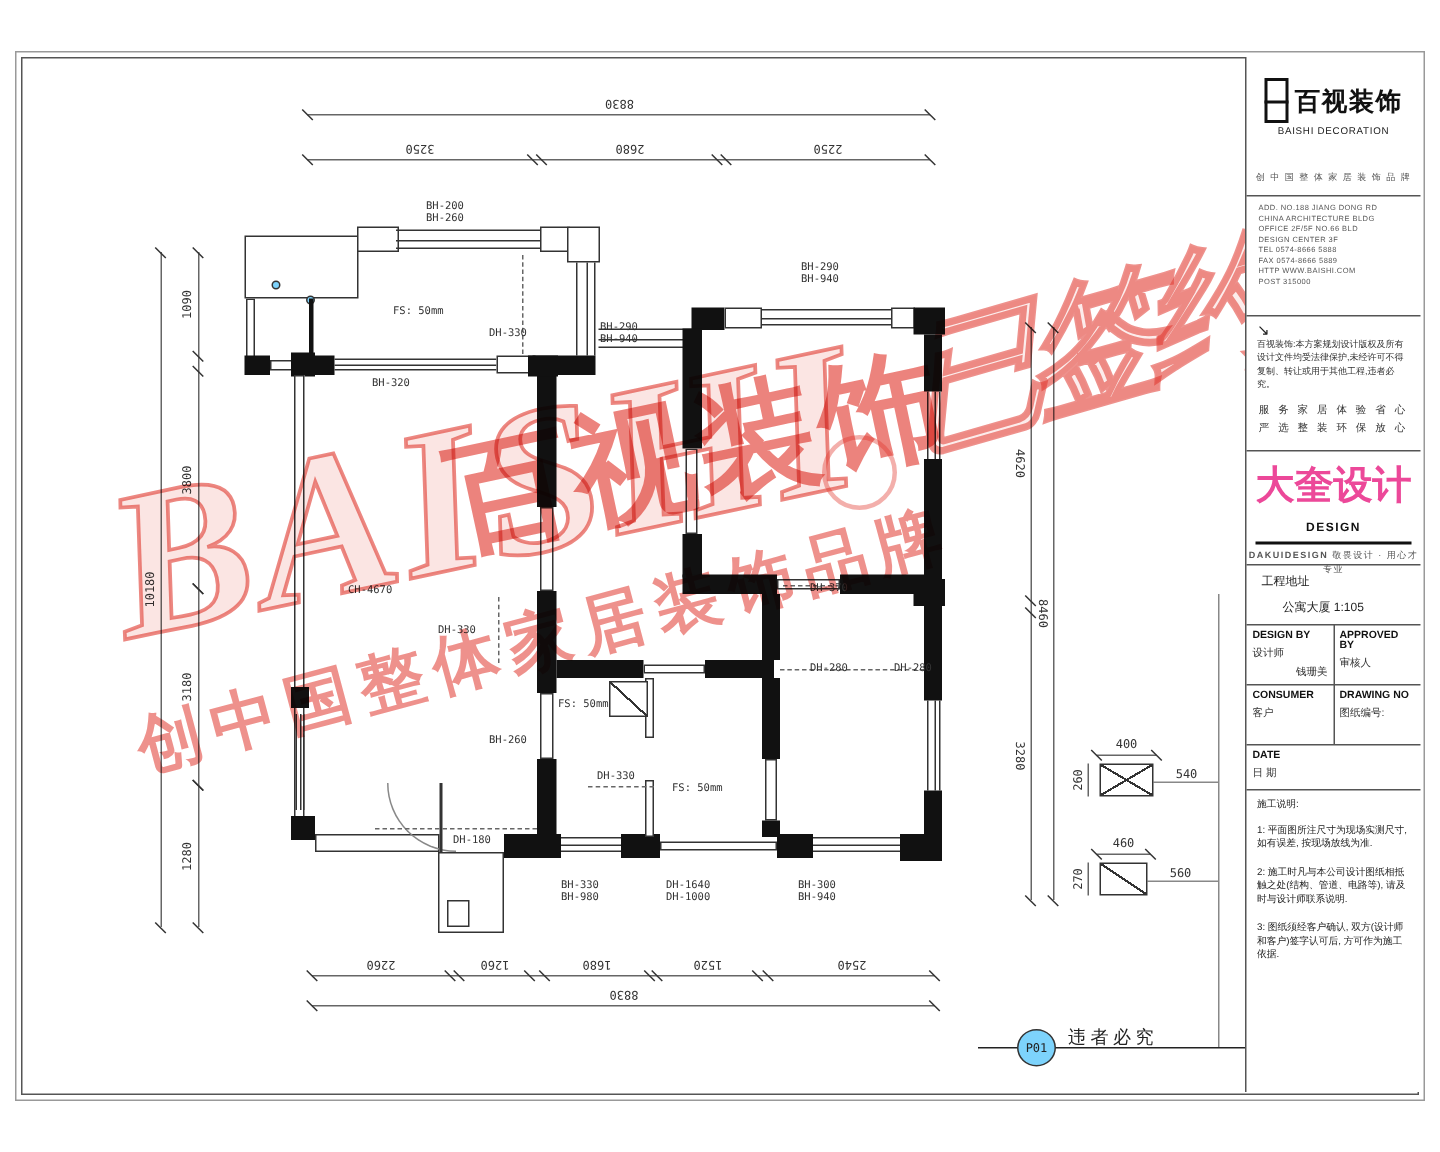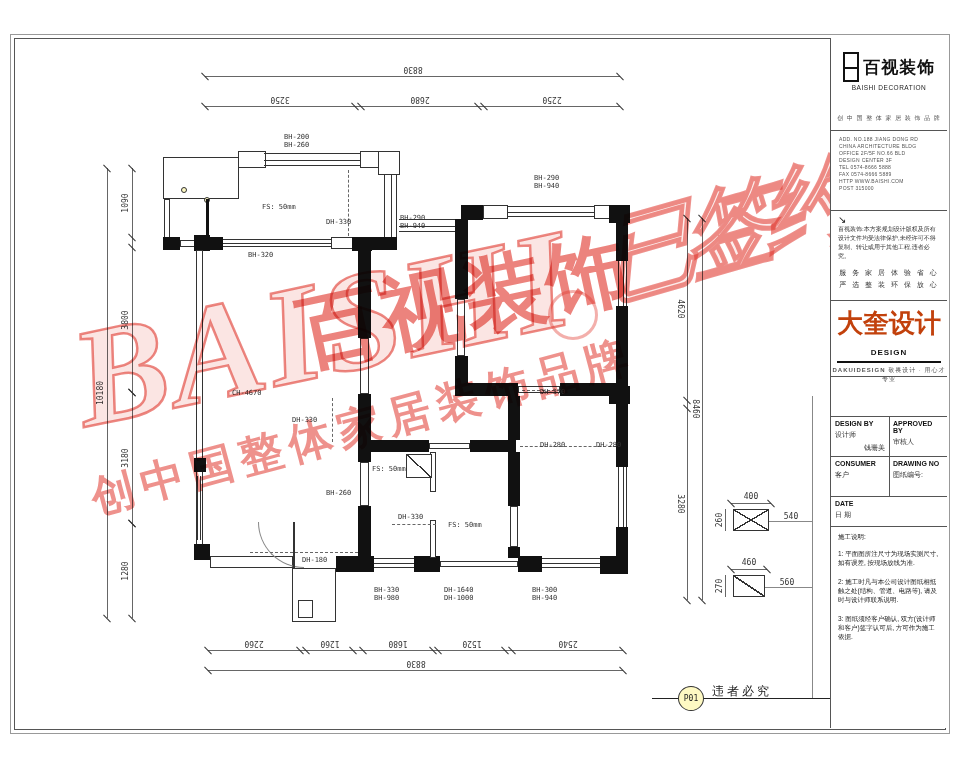--- a/index.html
+++ b/index.html
@@ -10,21 +10,21 @@
   .sheet-border{position:absolute;border:1px solid #555;}
   
   .w{position:absolute;background:#111;}
   .t{position:absolute;border:1px solid #333;background:#fff;box-sizing:border-box;}
   .n{position:absolute;border-top:1px solid #333;border-bottom:1px solid #333;box-sizing:border-box;}
   .n:after{content:'';position:absolute;left:0;right:0;top:50%;border-top:1px solid #333;}
   .nv{position:absolute;border-left:1px solid #333;border-right:1px solid #333;box-sizing:border-box;}
   .nv:after{content:'';position:absolute;top:0;bottom:0;left:50%;border-left:1px solid #333;}
   .dh{position:absolute;border-top:1px dashed #666;}
   .dv{position:absolute;border-left:1px dashed #666;}
-  .c{position:absolute;border:1px solid #333;border-radius:50%;background:#fef9c3;box-sizing:border-box;}
+  .c{position:absolute;border:1px solid #333;border-radius:50%;background:#7dd3fc;box-sizing:border-box;}
   .a{position:absolute;border-left:1px solid #888;border-bottom:1px solid #888;border-bottom-left-radius:100% 100%;box-sizing:border-box;}
   .l{position:absolute;background:#333;}
   .lg{position:absolute;background:#888;}
   .lk{position:absolute;background:#222;}
   .dg{position:absolute;background:linear-gradient(to top right,transparent calc(50% - 0.7px),#333 calc(50% - 0.7px),#333 calc(50% + 0.7px),transparent calc(50% + 0.7px));}
   .dgx{position:absolute;background:
     linear-gradient(to top right,transparent calc(50% - 0.7px),#333 calc(50% - 0.7px),#333 calc(50% + 0.7px),transparent calc(50% + 0.7px)),
     linear-gradient(to bottom right,transparent calc(50% - 0.7px),#333 calc(50% - 0.7px),#333 calc(50% + 0.7px),transparent calc(50% + 0.7px));}
   
   .pl{position:absolute;font:7px "DejaVu Sans Mono",monospace;color:#333;line-height:8px;white-space:nowrap;}
@@ -45,21 +45,21 @@
   .tb .sec{position:absolute;left:0;width:116px;box-sizing:border-box;}
   .hr{position:absolute;left:0;width:116px;border-top:1px solid #555;}
   .logo-mark{display:inline-block;vertical-align:middle;width:16px;height:30px;border:2px solid #111;box-sizing:border-box;position:relative;}
   .logo-mark:after{content:'';position:absolute;left:-2px;right:-2px;top:50%;border-top:2px solid #111;}
   .tb-name{display:inline-block;vertical-align:middle;font-weight:bold;font-size:17px;letter-spacing:1px;color:#111;}
   .tb-en{font-size:6.5px;letter-spacing:.5px;color:#222;text-align:center;}
   .tb-tag{font-size:6px;color:#555;text-align:center;letter-spacing:1px;}
   .addr{font-size:5px;line-height:7px;color:#555;letter-spacing:.3px;}
   .notice{font-size:6px;line-height:9px;color:#333;}
   .slg{font-size:7px;letter-spacing:2px;color:#333;text-align:center;line-height:12px;}
-  .studio-name{font-weight:bold;font-size:26px;letter-spacing:0;color:#c2410c;font-family:Liberation Mono, monospace;}
+  .studio-name{font-weight:bold;font-size:26px;letter-spacing:0;color:#ec4899;font-family:Liberation Mono, monospace;}
   .studio-en{font-size:8px;font-weight:bold;color:#111;letter-spacing:1px;}
   .cell-en{font-size:7px;font-weight:bold;color:#111;}
   .cell-cn{font-size:7px;color:#333;margin-top:3px;}
   .notes{font-size:6.5px;line-height:9px;color:#222;}
   .vline{position:absolute;border-left:1px solid #555;}
 </style>
 </head>
 <body>
 
 <div id="page">
@@ -292,20 +292,24 @@
     <div class="sec" style="top:268px;text-align:center;">
       <span class="studio-name">大奎设计</span><span class="studio-en">DESIGN</span>
       <div style="border-top:2px solid #111;margin:2px 6px 0 6px;"></div>
       <div class="tb-tag" style="margin-top:3px;">
         <span style="font-weight:bold;">DAKUIDESIGN</span>
         <span>敬畏设计 · 用心才专业</span>
       </div>
     </div>
     <div class="hr" style="top:338px;"></div>
 
+    <div class="sec" style="top:344px;padding:0 10px;font-size:8px;color:#222;">
+      <div>工程地址</div>
+      <div style="margin-top:6px;padding-left:14px;">公寓大厦 1:105</div>
+    </div>
     <div class="hr" style="top:378px;"></div>
 
     <div class="vline" style="top:378px;left:58px;height:80px;"></div>
     <div class="sec" style="top:382px;left:0;width:58px;padding:0 4px;">
       <div class="cell-en">DESIGN BY</div>
       <div class="cell-cn">设计师</div>
       <div class="cell-cn" style="text-align:right;">钱珊美</div>
     </div>
     <div class="abs" style="left:62px;top:382px;width:50px;">
       <div class="cell-en">APPROVED BY</div>

